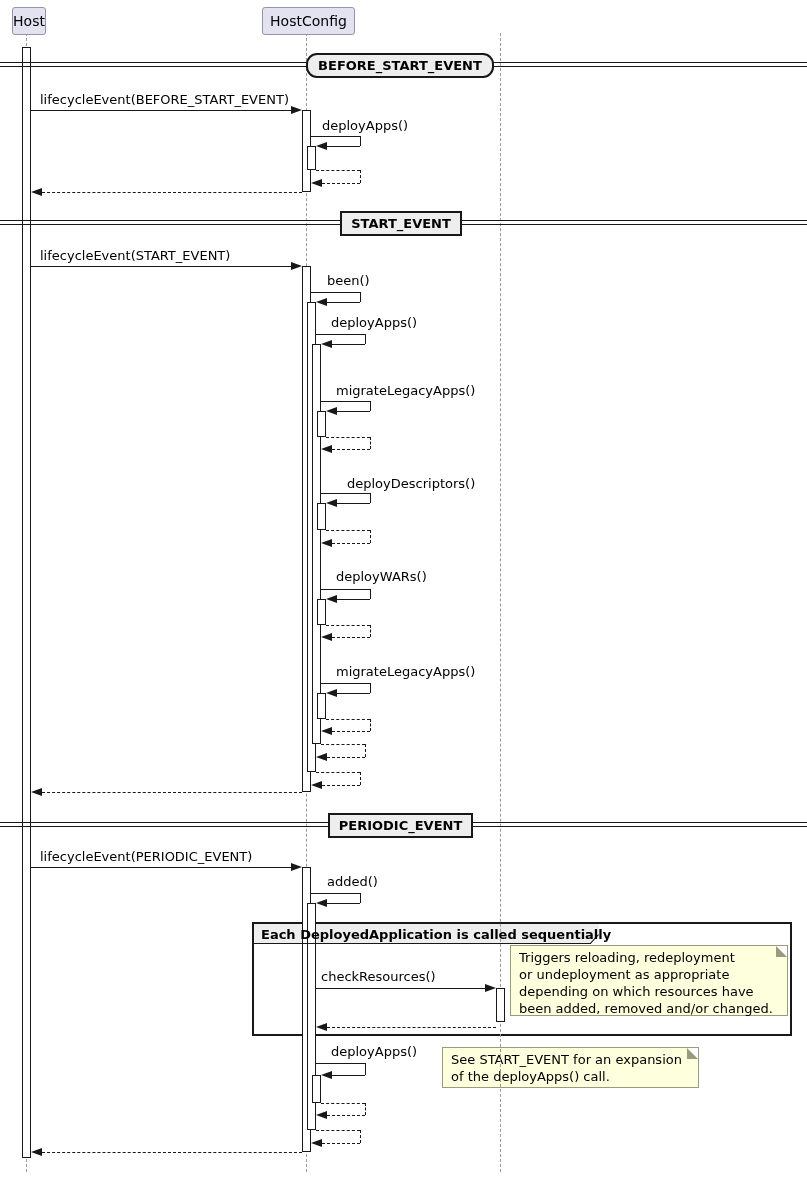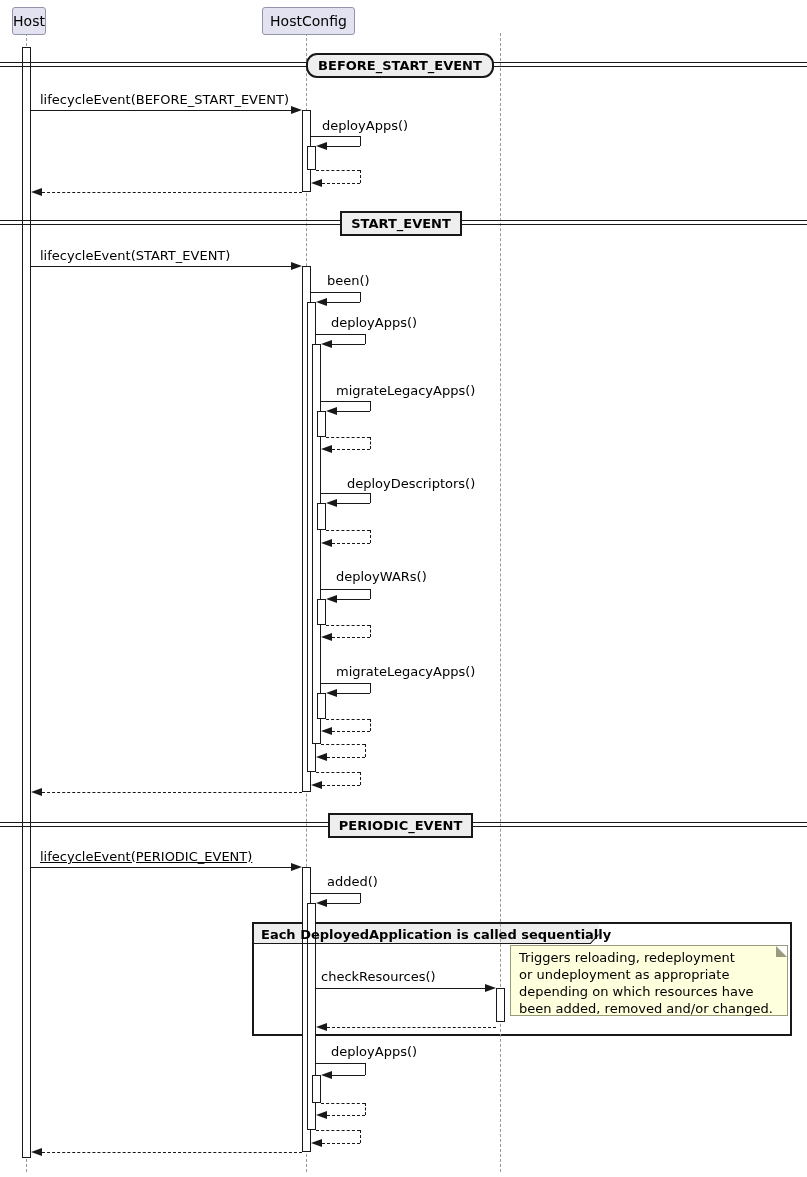--- a/index.html
+++ b/index.html
@@ -66,20 +66,22 @@
   <div class="group-header" style="left:254px;top:924px;width:345px;height:20px;"></div>
   <div class="hl" style="left:254px;top:943px;width:337px;"></div>
   <div class="vl" style="left:594px;top:933px;height:12px;transform:rotate(42deg);"></div>
   <div class="group-title" style="left:261px;top:927px;">Each DeployedApplication is called sequentially</div>
 
   
   <div class="note" style="left:510px;top:945px;width:278px;height:71px;">Triggers reloading, redeployment
 or undeployment as appropriate
 depending on which resources have
 been added, removed and/or changed.</div>
+  <div class="note" style="left:442px;top:1047px;width:257px;height:41px;">See START_EVENT for an expansion
+of the deployApps() call.</div>
 
   
   <div class="dc">
     <div class="divline" style="top:62px;"></div>
     <div class="divline" style="top:66px;"></div>
     <div class="divbox" style="left:306px;top:53px;width:188px;border-radius:11px;">
       <span>BEFORE_START_EVENT</span>
     </div>
   </div>
   <div class="dc">
@@ -228,21 +230,21 @@
     <div class="vl dash" style="left:360px;top:772px;height:13px;"></div>
     <div class="hl dash" style="left:322px;top:785px;width:38px;"></div>
     <div class="ahl" style="left:311px;top:781px;"></div>
   </div>
   <div class="dc">
     <div class="hl dash" style="left:42px;top:792px;width:260px;"></div>
     <div class="ahl" style="left:31px;top:788px;"></div>
   </div>
 
   
-  <div class="msg" style="left:40px;top:849px;text-decoration:underline;">lifecycleEvent(PERIODIC_EVENT)</div>
+  <div class="msg" style="left:40px;top:849px;">lifecycleEvent(PERIODIC_EVENT)</div>
   <div class="dc">
     <div class="hl" style="left:31px;top:867px;width:260px;"></div>
     <div class="ahr" style="left:291px;top:863px;"></div>
   </div>
 
   <div class="msg" style="left:327px;top:874px;">added()</div>
   <div class="dc">
     <div class="hl" style="left:311px;top:893px;width:49px;"></div>
     <div class="vl" style="left:360px;top:893px;height:10px;"></div>
     <div class="hl" style="left:327px;top:903px;width:33px;"></div>

